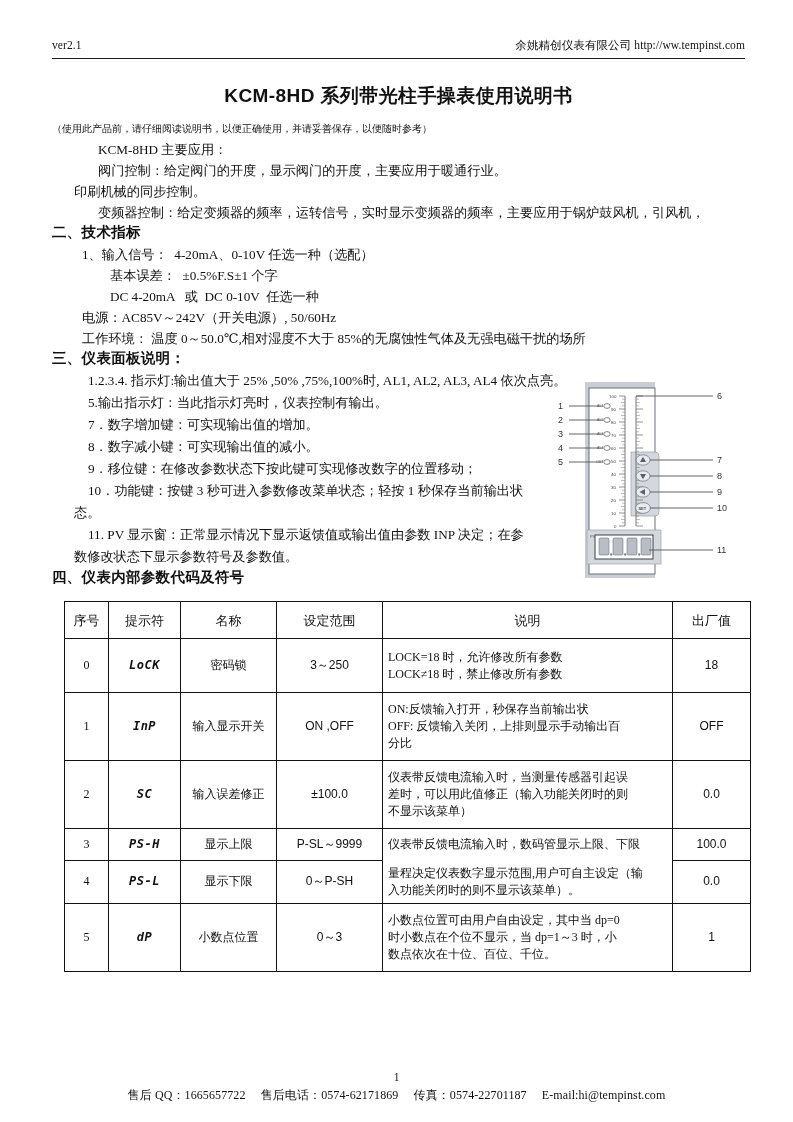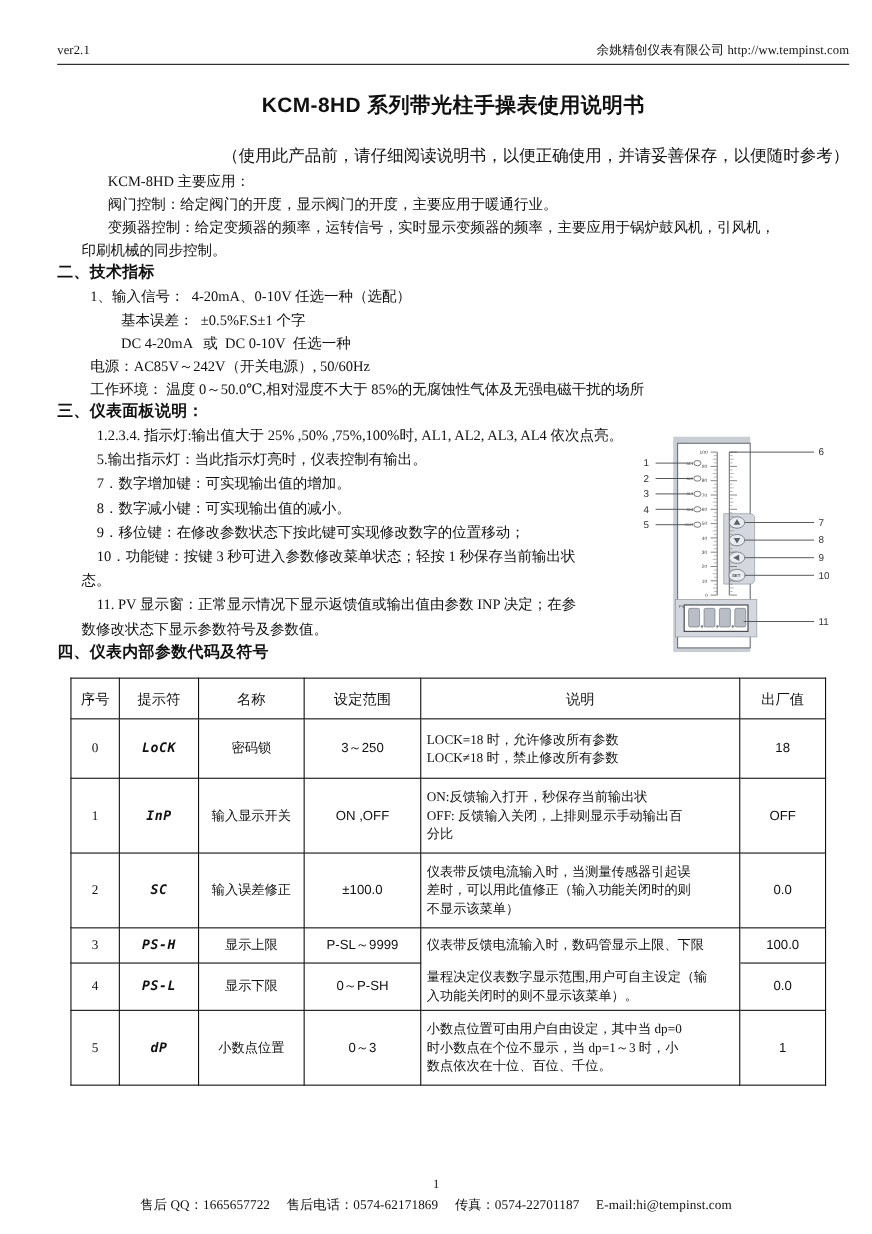--- a/index.html
+++ b/index.html
@@ -13,21 +13,21 @@
     font-family: "Liberation Serif", "DejaVu Serif", serif;
     color: #111;
     position: relative;
     overflow: hidden;
   }
   .page {
     position: relative;
     width: 793px;
     height: 1122px;
     box-sizing: border-box;
-    padding: 38px 21px 0 52px;
+    padding: 38px 48px 0 52px;
   }
 
   
   .hdr {
     display: flex;
     justify-content: space-between;
     align-items: baseline;
     font-size: 11.5px;
     padding-bottom: 5px;
     border-bottom: 1.2px solid #1a1a1a;
@@ -39,23 +39,23 @@
   
   .title {
     text-align: center;
     font-family: "Liberation Sans", "DejaVu Sans", sans-serif;
     font-weight: bold;
     font-size: 19px;
     margin-top: 24px;
     letter-spacing: .4px;
   }
   .subtitle {
-    text-align: right;
-    font-size: 15px;
-    margin-top: 23px;
+    text-align: left;
+    font-size: 10px;
+    margin-top: 13px;
   }
 
   
   h2.sec {
     font-family: "Liberation Sans", "DejaVu Sans", sans-serif;
     font-weight: bold;
     font-size: 14.5px;
     margin: 0;
     padding: 0;
     letter-spacing: .3px;
@@ -163,22 +163,22 @@
     <div class="ver">ver2.1</div>
     <div class="corp">余姚精创仪表有限公司 http://ww.tempinst.com</div>
   </div>
 
   <div class="title">KCM-8HD 系列带光柱手操表使用说明书</div>
   <div class="subtitle">（使用此产品前，请仔细阅读说明书，以便正确使用，并请妥善保存，以便随时参考）</div>
 
   <div class="blk-overview">
     <p class="line indent1">KCM-8HD 主要应用：</p>
     <p class="line indent1">阀门控制：给定阀门的开度，显示阀门的开度，主要应用于暖通行业。</p>
+    <p class="line indent0">印刷机械的同步控制。</p>
     <p class="line indent1">变频器控制：给定变频器的频率，运转信号，实时显示变频器的频率，主要应用于锅炉鼓风机，引风机，</p>
-    <p class="line indent0">印刷机械的同步控制。</p>
   </div>
 
   <h2 class="sec sec-2">二、技术指标</h2>
   <div class="blk-spec">
     <p class="line indent2">1、输入信号：  4-20mA、0-10V 任选一种（选配）</p>
     <p class="line indent3">基本误差：  ±0.5%F.S±1 个字</p>
     <p class="line indent3">DC 4-20mA   或  DC 0-10V  任选一种</p>
     <p class="line indent2">电源：AC85V～242V（开关电源）, 50/60Hz</p>
     <p class="line indent2">工作环境： 温度 0～50.0℃,相对湿度不大于 85%的无腐蚀性气体及无强电磁干扰的场所</p>
   </div>

